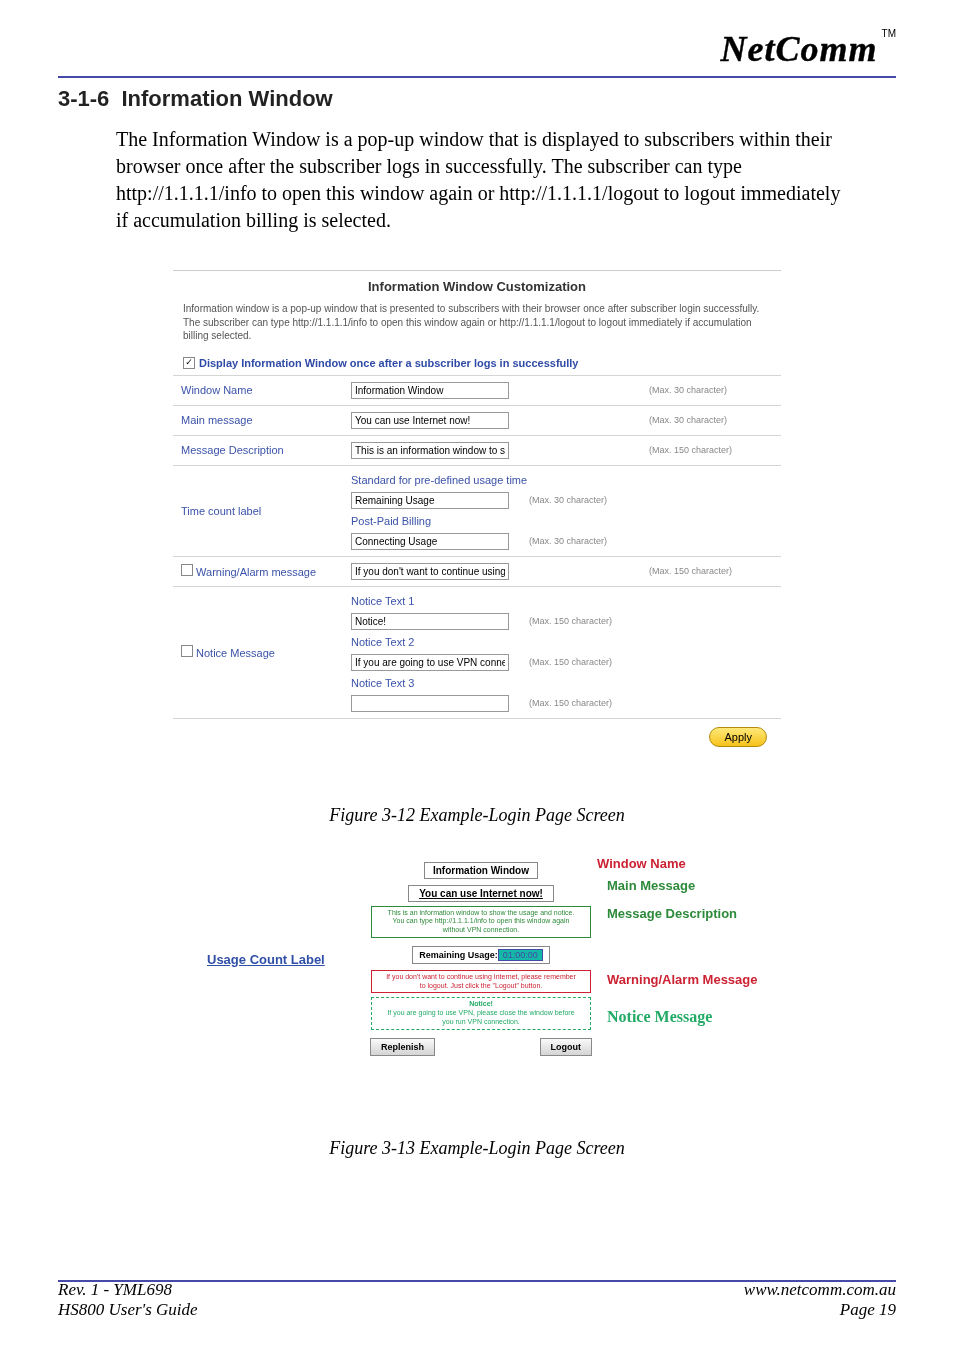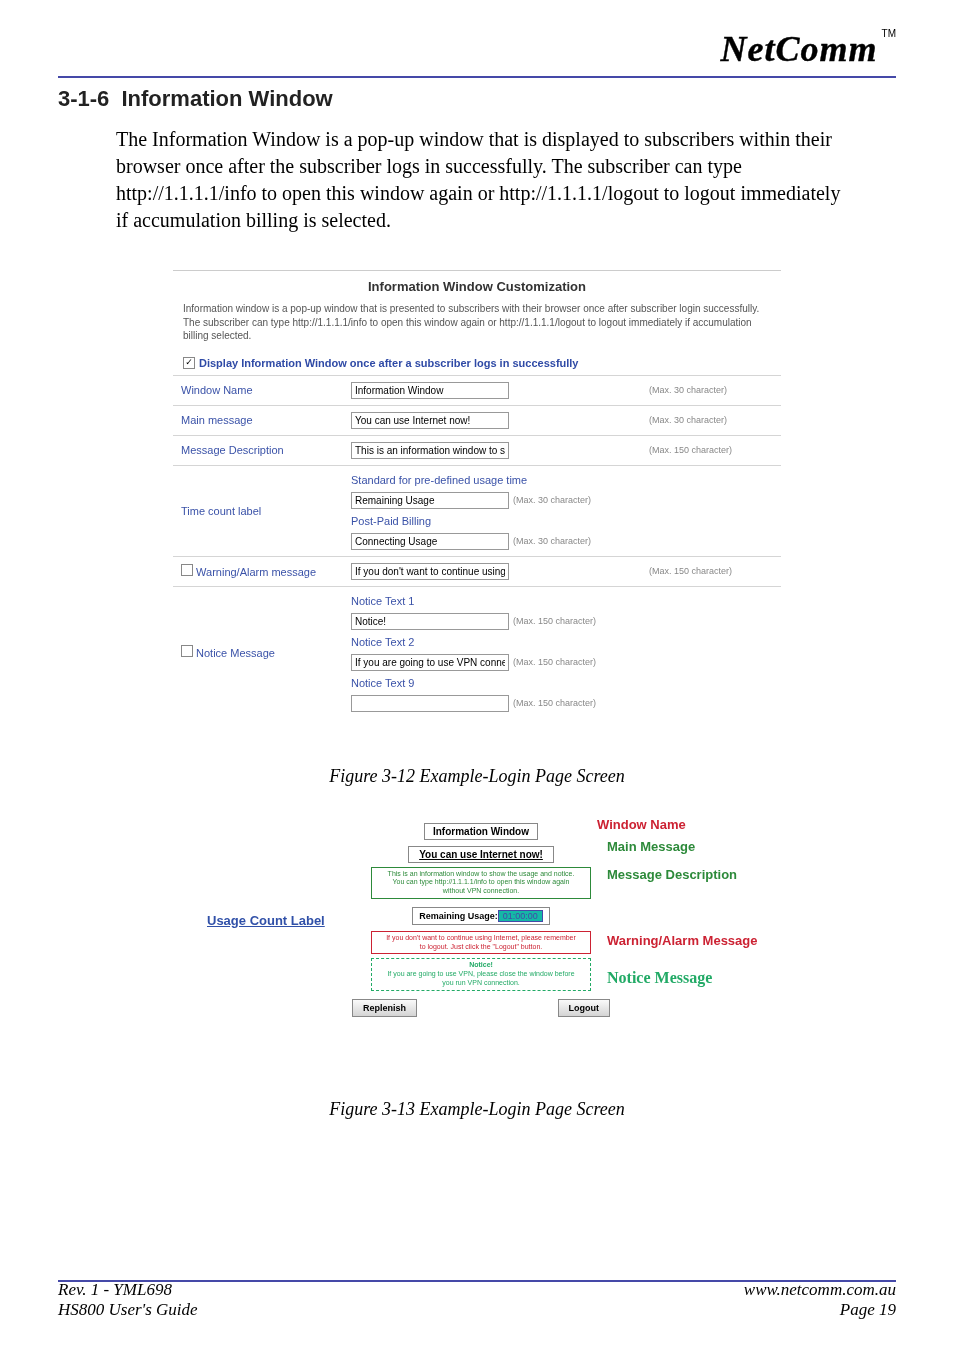--- a/index.html
+++ b/index.html
@@ -103,21 +103,21 @@
   input.txt {
     font-family: Arial, Helvetica, sans-serif;
     font-size: 10px;
     border: 1px solid #999;
     background: #fff;
     padding: 2px 3px;
     height: 17px;
     width: 158px;
   }
   .stack { display: flex; flex-direction: column; gap: 4px; }
-  .hl { display: flex; align-items: center; gap: 4px; }
+  .hl { display: flex; align-items: center; gap: 20px; }
   .sublabel { color: #3a52a8; font-size: 11px; padding: 2px 0; }
   .preview-row {
     text-align: right;
     padding: 10px 14px 4px 0;
     border-top: 1px solid #d5d5d5;
   }
   .preview-icon {
     display: inline-block;
     width: 14px; height: 11px;
     border: 1px solid #888;
@@ -217,21 +217,21 @@
     color: #2a6;
     font-size: 7px;
     text-align: center;
     line-height: 1.25;
     width: 220px;
     margin-top: 4px;
     padding: 2px 2px;
   }
   .pw-notice .nt { color: #2a6; font-weight: 700; display: block; }
   .pw-btns {
-    width: 258px; display: flex; justify-content: space-between;
+    width: 222px; display: flex; justify-content: space-between;
     margin-top: 8px;
   }
   .pw-btn {
     background: linear-gradient(#fafafa,#d4d4d4);
     border: 1px solid #888;
     font-size: 9px;
     font-weight: 700;
     padding: 3px 10px;
   }
   .ann {
@@ -328,31 +328,34 @@
           <div class="sublabel">Notice Text 1</div>
           <div class="hl">
             <input class="txt" value="Notice!" style="">
             <span class="hintcell">(Max. 150 character)</span>
           </div>
           <div class="sublabel">Notice Text 2</div>
           <div class="hl">
             <input class="txt" value="If you are going to use VPN conne" style="">
             <span class="hintcell">(Max. 150 character)</span>
           </div>
-          <div class="sublabel">Notice Text 9</div>
+          <div class="sublabel">Notice Text 3</div>
           <div class="hl">
             <input class="txt" value="" style="">
             <span class="hintcell">(Max. 150 character)</span>
           </div>
         </div>
       </td>
     </tr>
   </tbody>
     </table>
 
+  <div class="apply-row">
+    <span class="apply-btn">Apply</span>
+  </div>
 </div>
 
 <div class="fig-caption">Figure 3-12 Example-Login Page Screen</div>
 
 <div class="mock-wrap">
   <div class="popup">
     <div class="pw-title">Information Window</div>
     <div class="pw-main">You can use Internet now!</div>
     <div class="pw-desc">
       <span>This is an information window to show the usage and notice.</span><br>

